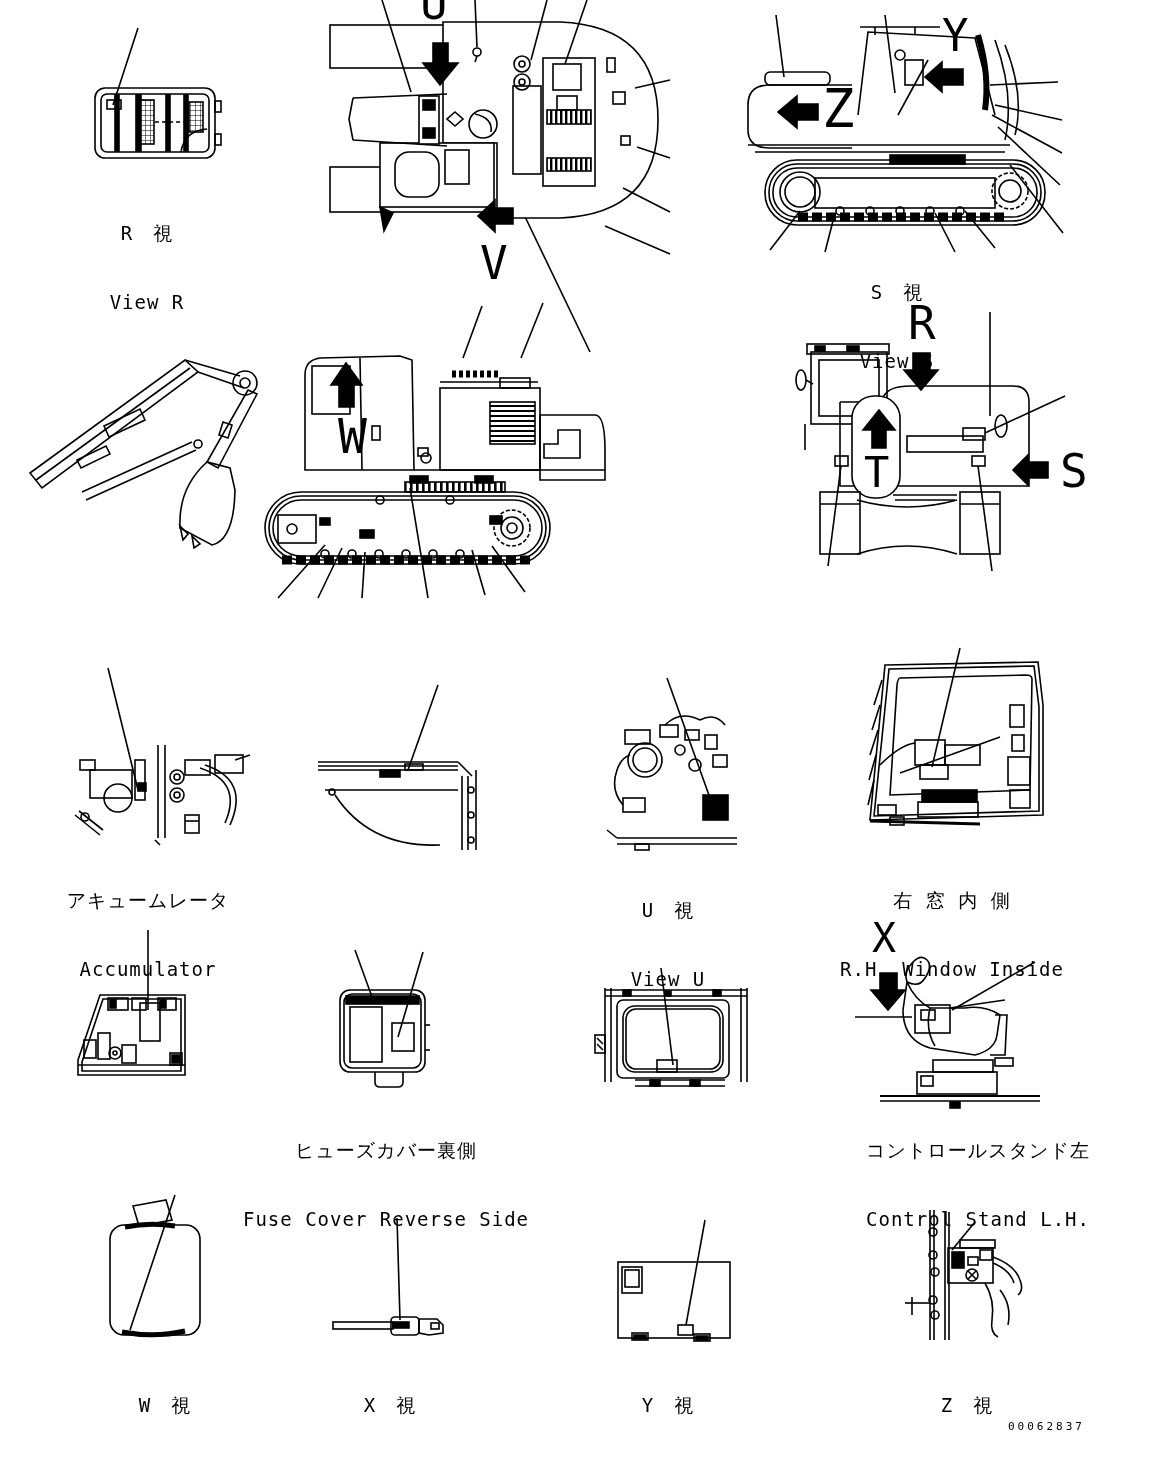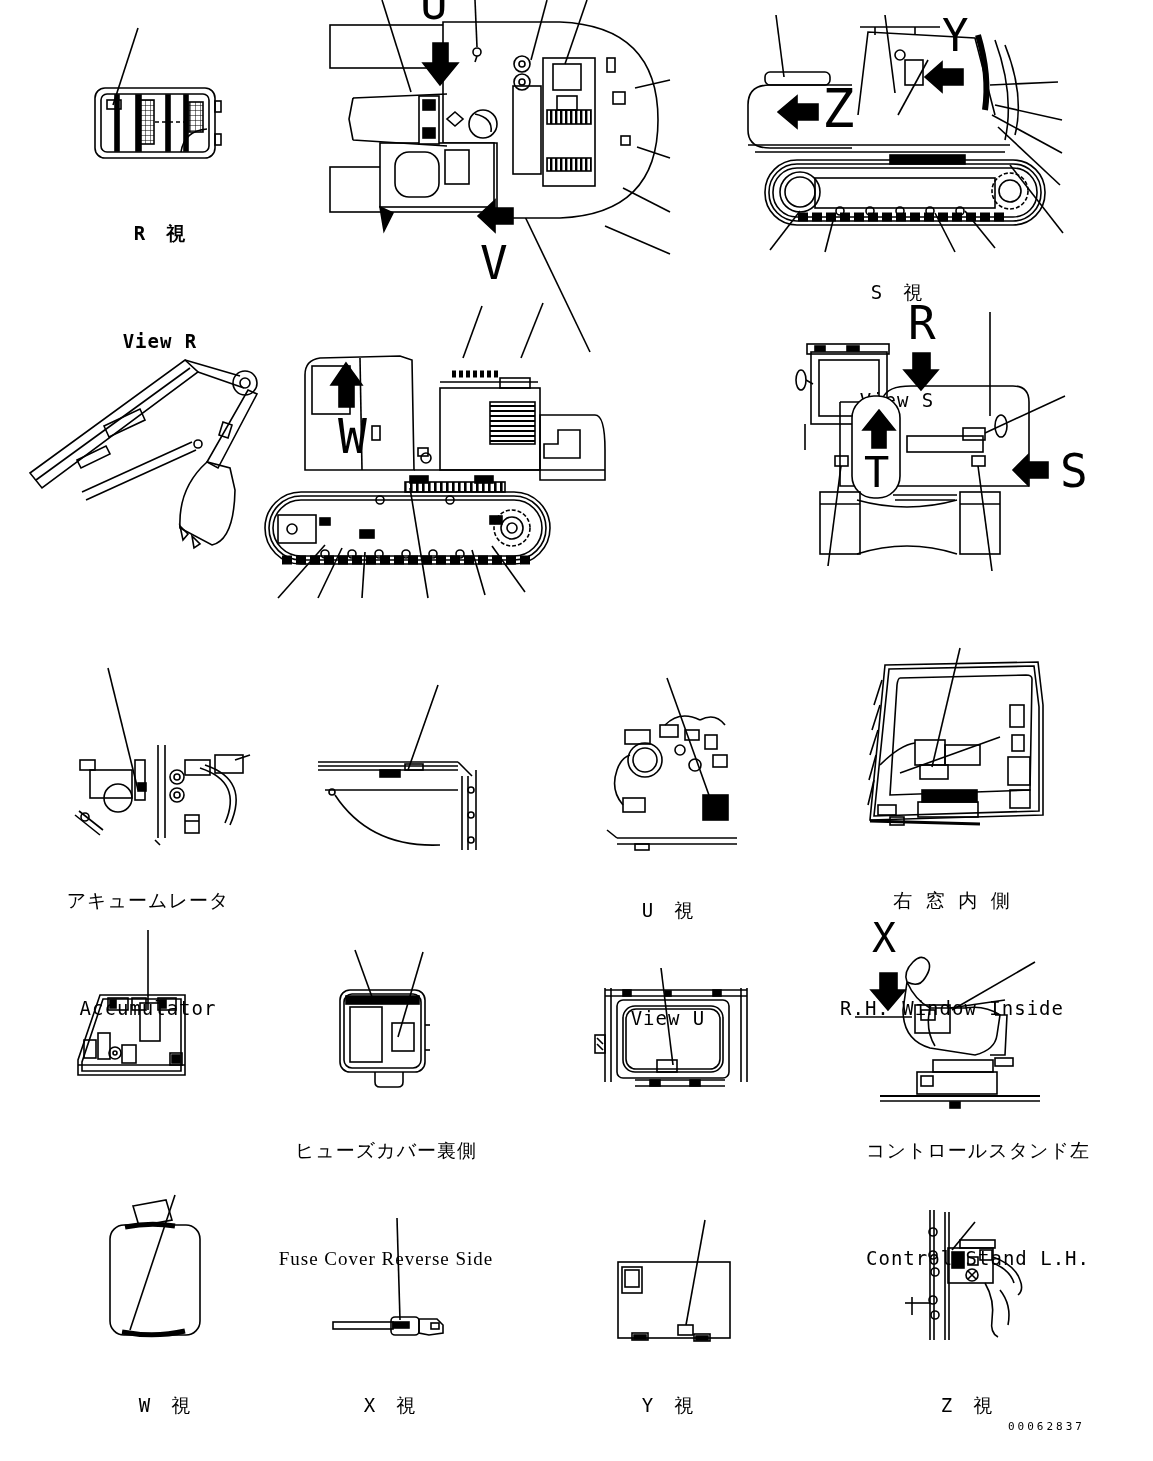--- a/index.html
+++ b/index.html
@@ -8,21 +8,21 @@
     overflow:hidden;font-family:"DejaVu Sans Mono","Liberation Mono",monospace;color:#000;
     margin:0 auto;
   }
   .fig{position:absolute;}
   .fig svg{display:block;overflow:visible;}
   .lbl{
     position:absolute;text-align:center;font-size:19px;line-height:23px;
     letter-spacing:1px;white-space:pre;
   }
   .lbl .ja{display:block;}
-  .lbl .en{display:block;margin-top:39px;}
+  .lbl .en{display:block;}
   .marker{
     position:absolute;font-family:"DejaVu Sans Mono","Liberation Mono",monospace;
     line-height:1;white-space:pre;
   }
   .docnum{
     position:absolute;font-size:11px;letter-spacing:3px;
   }
 </style>
 </head>
 <body>
@@ -55,21 +55,21 @@
         <rect x="99" y="80" width="4" height="56" fill="#000"></rect>
         <rect x="53" y="85" width="16" height="44" fill="url(#gr)"></rect>
         <rect x="104" y="87" width="14" height="30" fill="url(#gr)"></rect>
         <line x1="70" y1="107" x2="102" y2="107" stroke-dasharray="4 3"></line>
         <path d="M96,137 Q99,116 122,114"></path>
         <rect x="130" y="86" width="6" height="11"></rect>
         <rect x="130" y="119" width="6" height="11"></rect>
       </g>
     </svg>
   </div>
-  <div class="lbl" style="left:85px;top:176px;width:150px;font-weight:bold;">
+  <div class="lbl" style="left:72px;top:176px;width:150px;">
     <span class="ja">R　視</span>
     <span class="en">View R</span>
   </div>
 
   <div class="fig" style="left:325px;top:0;">
     <svg width="345" height="300" viewBox="0 0 345 300">
       <defs>
         <pattern id="vt" width="5" height="14" patternUnits="userSpaceOnUse">
           <rect width="2.4" height="14" fill="#000"></rect>
         </pattern>
@@ -465,21 +465,21 @@
         <rect x="14" y="59" width="77" height="74" rx="8"></rect>
         <rect x="16" y="61" width="73" height="8" fill="#000"></rect>
         <rect x="20" y="72" width="32" height="55"></rect>
         <rect x="62" y="88" width="22" height="28"></rect>
         <path d="M45,137 L45,147 Q45,152 50,152 L68,152 Q73,152 73,147 L73,137"></path>
         <line x1="95" y1="90" x2="100" y2="90"></line>
         <line x1="95" y1="115" x2="100" y2="115"></line>
       </g>
     </svg>
   </div>
-  <div class="lbl" style="left:241px;top:1093px;width:290px;font-family:Liberation Serif, serif;">
+  <div class="lbl" style="left:241px;top:1093px;width:290px;">
     <span class="ja">ヒューズカバー裏側</span>
     <span class="en">Fuse Cover Reverse Side</span>
   </div>
 
   <div class="fig" style="left:595px;top:930px;">
     <svg width="160" height="165" viewBox="0 0 160 165">
       <g stroke="#000" stroke-width="1.6" fill="none">
         <line x1="66" y1="38" x2="78" y2="135"></line>
         <line x1="10" y1="58" x2="10" y2="152"></line>
           <line x1="16" y1="58" x2="16" y2="152"></line>

